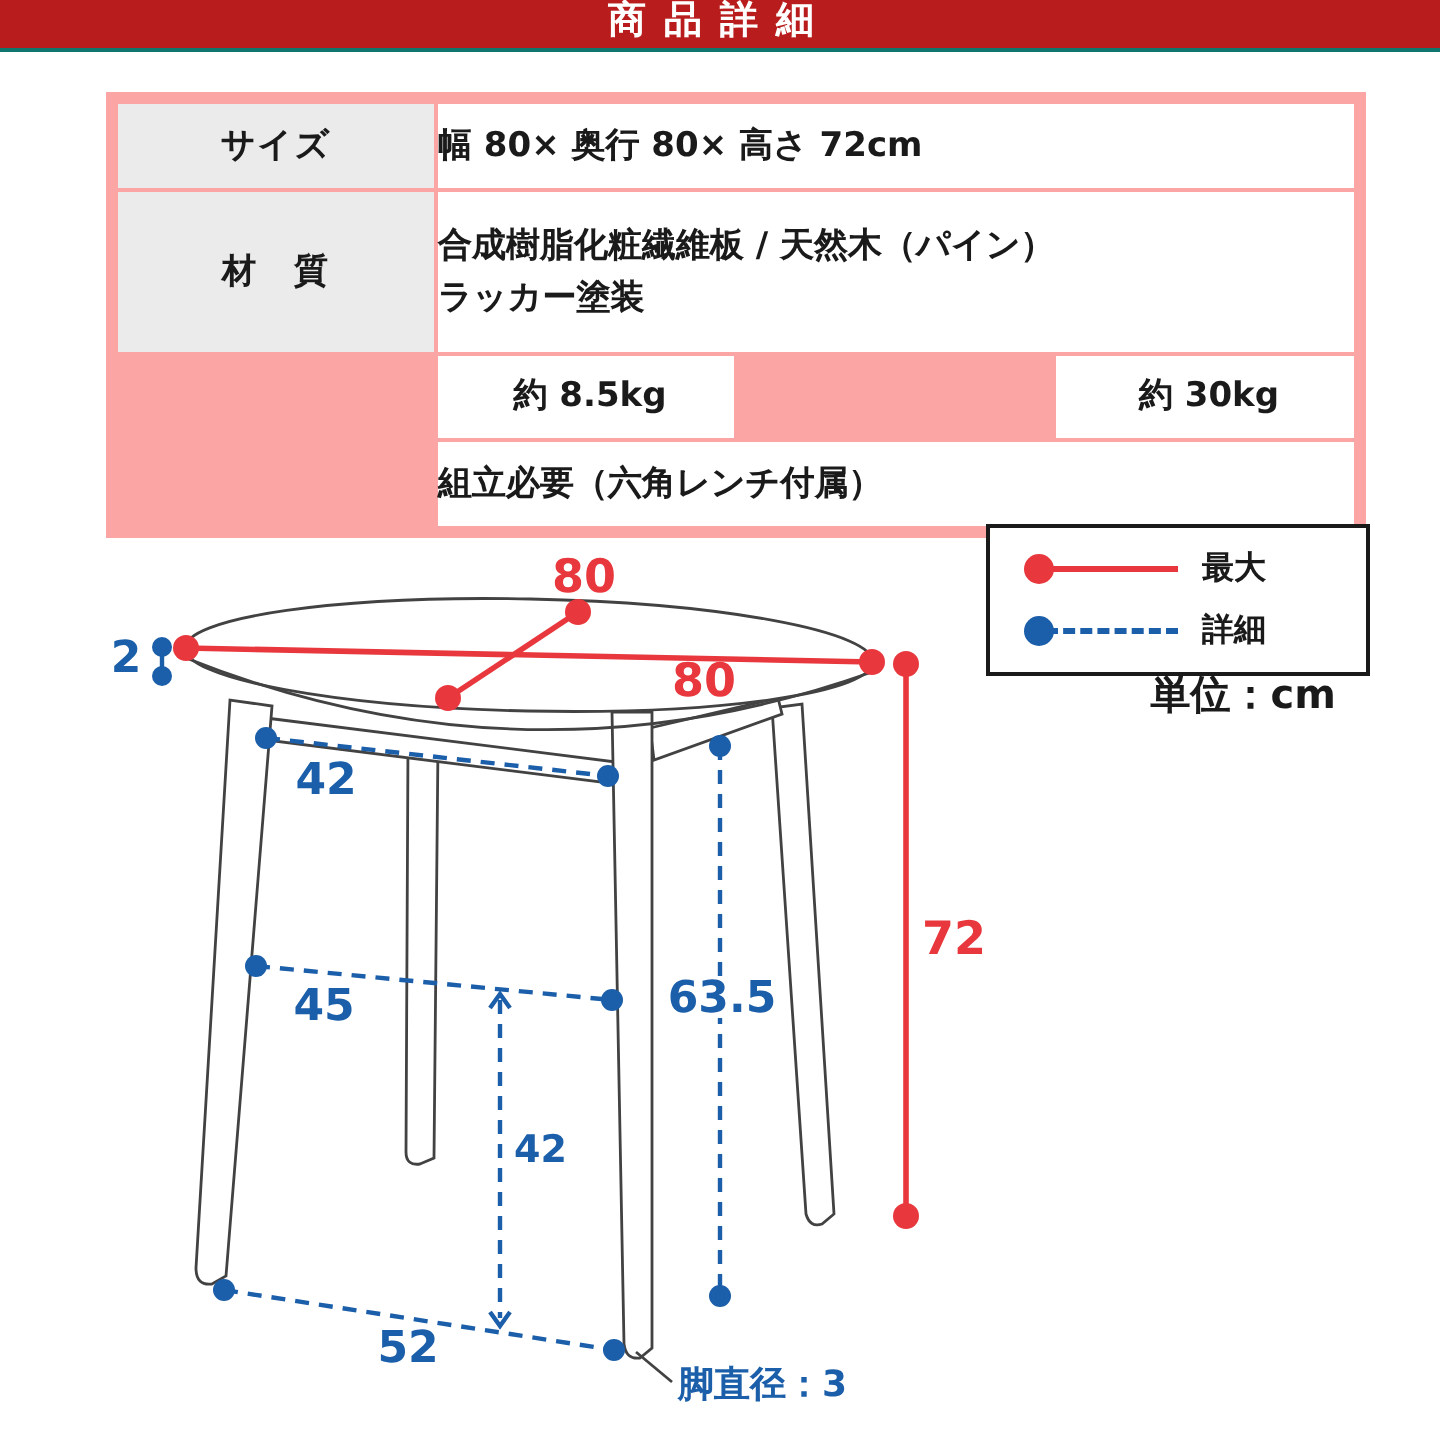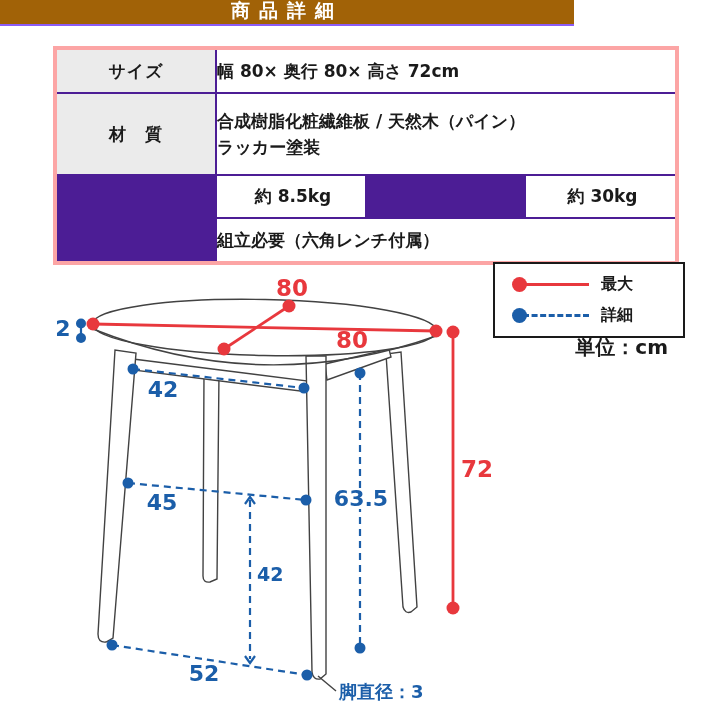--- a/index.html
+++ b/index.html
@@ -4,37 +4,37 @@
 <style>
   html,body{margin:0;padding:0;}
   body{
     width:720px;height:720px;position:relative;overflow:hidden;
     background:#ffffff;
     font-family:"DejaVu Sans","Liberation Sans",sans-serif;
     color:#1a1a1a;
   }
   
   .header{
-    position:absolute;left:0;top:0;width:574px;height:24px;
-    background:#a16207;overflow:hidden;
-    border-bottom:2px solid #8b5cf6;
+    position:absolute;left:0;top:0;width:720px;height:24px;
+    background:#b91c1c;overflow:hidden;
+    border-bottom:2px solid #0f766e;
   }
   .header-title{
     display:block;text-align:center;color:#ffffff;
     font-size:19px;font-weight:bold;letter-spacing:9px;
     line-height:30px;margin-top:-5px;
   }
   
   .spec-table{
     position:absolute;left:53px;top:46px;
     display:grid;
     grid-template-columns:158px 148px 157px 149px;
     grid-template-rows:42px 80px 41px 42px;
-    border:4px solid #fca5a5;
-    background:#4c1d95;
+    border:6px solid #fca5a5;
+    background:#fca5a5;
     gap:2px;
     text-align:right;
   }
   .cell{
     background:#ffffff;display:flex;align-items:center;
     font-size:17px;font-weight:bold;line-height:1.0;
   }
   .cell.label{
     background:#ebebeb;justify-content:center;letter-spacing:1px;
   }

